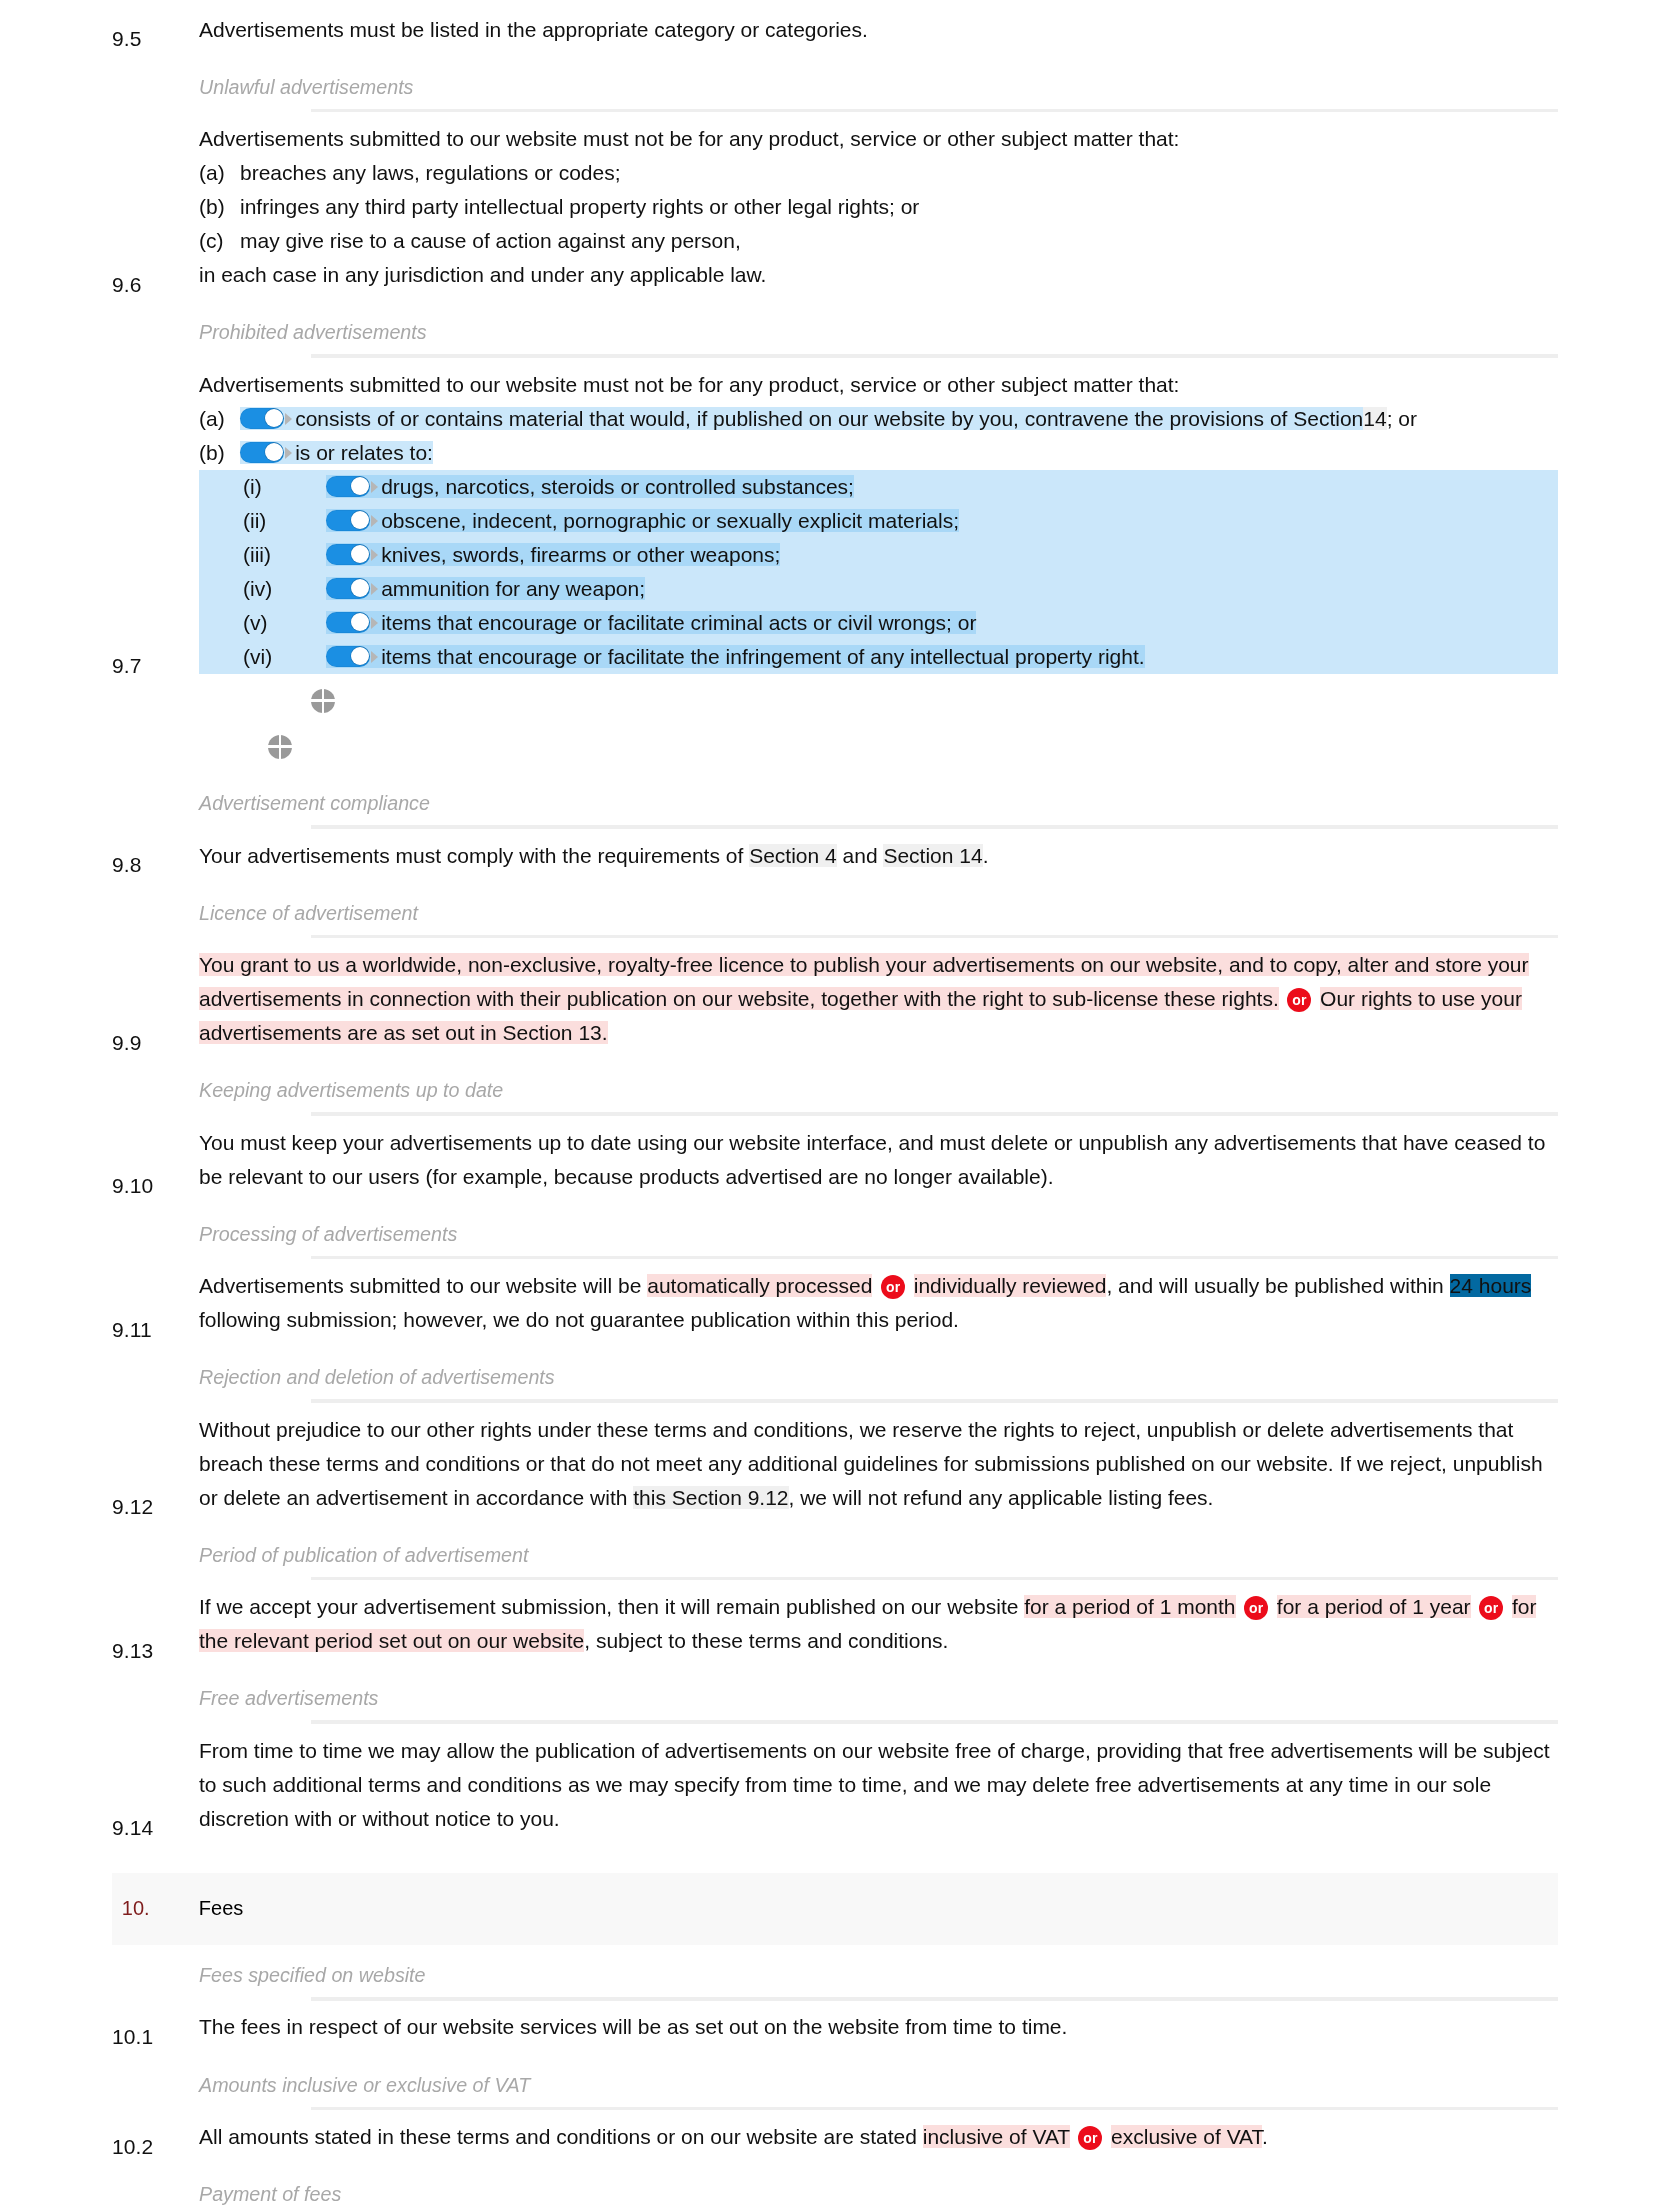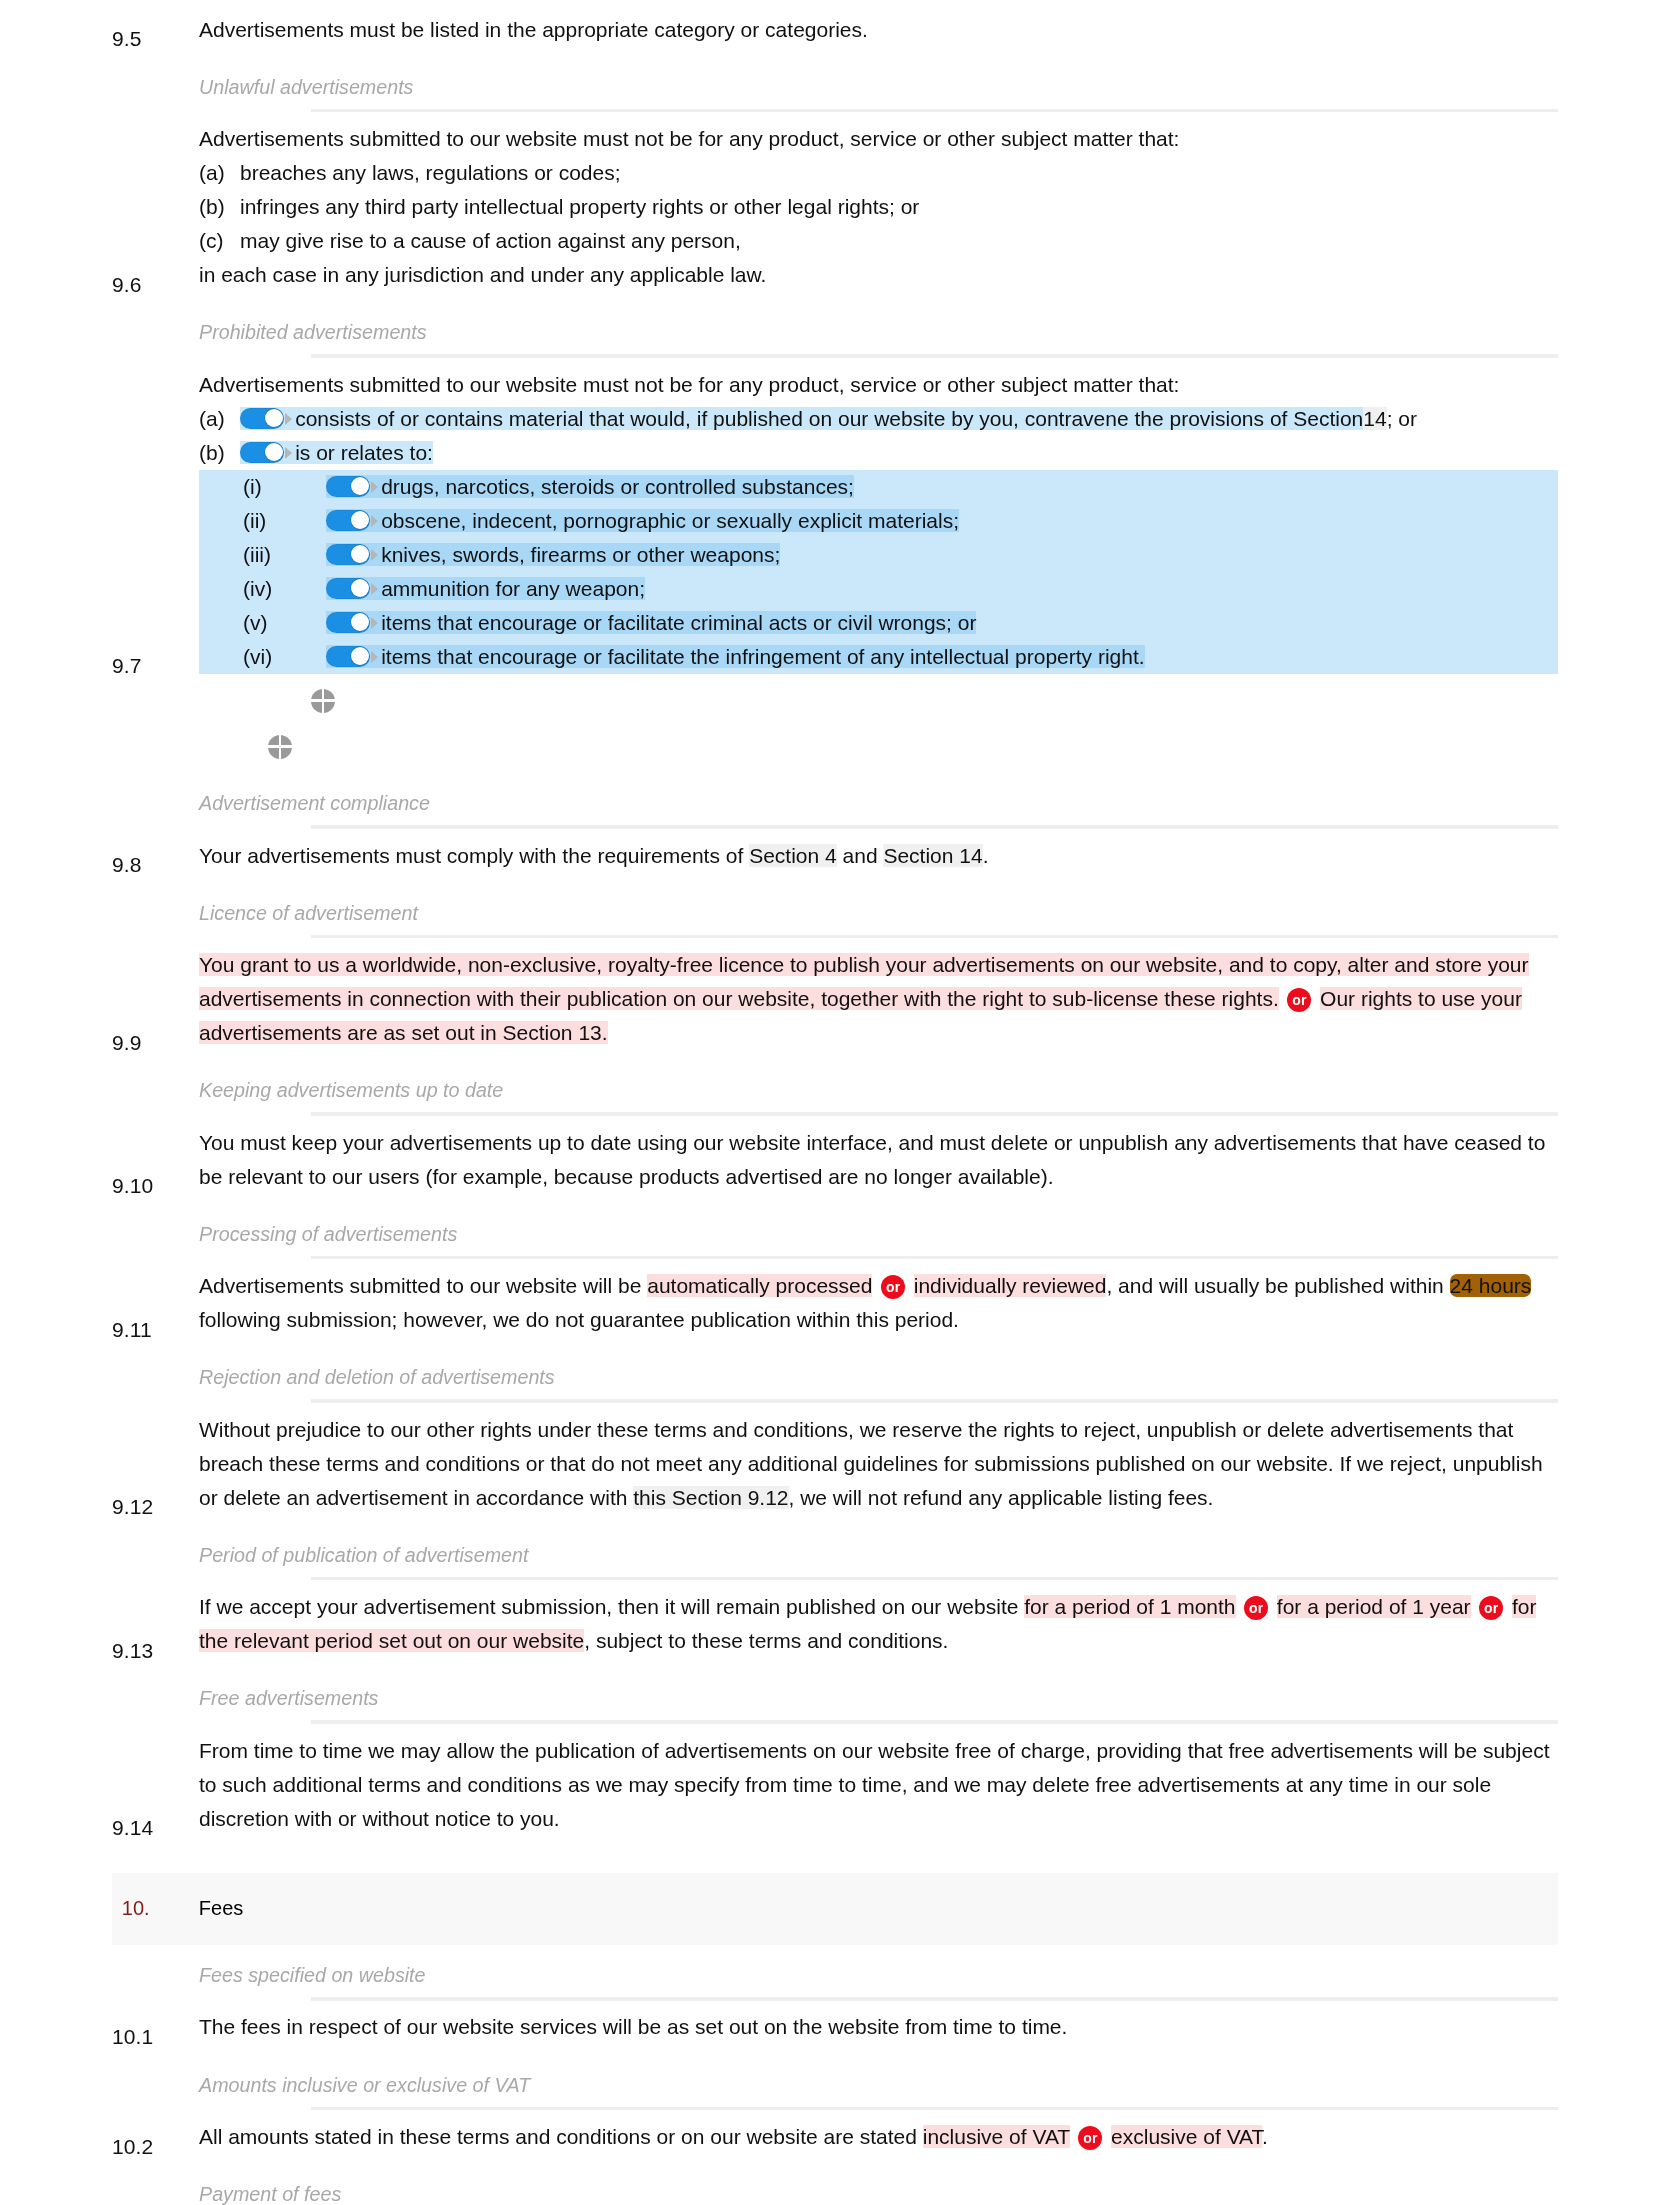--- a/index.html
+++ b/index.html
@@ -106,21 +106,21 @@
   .sub-marker.lvl1 { width: 41px; }
   .sub-marker.lvl2 { width: 51px; padding-left: 44px; box-sizing: content-box; }
   .sub-text {
     flex: 1 1 auto;
     font-size: 21px;
     line-height: 34px;
   }
 
   
   .hl-pink   { background: #fbdedd; }
-  .hl-yellow { background: #a16207; border-radius: 7px; }
+  .hl-yellow { background: #0369a1; }
   .hl-grey   { background: #f0f0f0; }
   .hl-blue   { background: #cbe7fa; }
   .hl-blue-dark { background: #a9d8f7; margin-left: 32px; }
   .optband {
     background: #cbe7fa;
   }
 
   
   .or-badge {
     display: inline-block;

